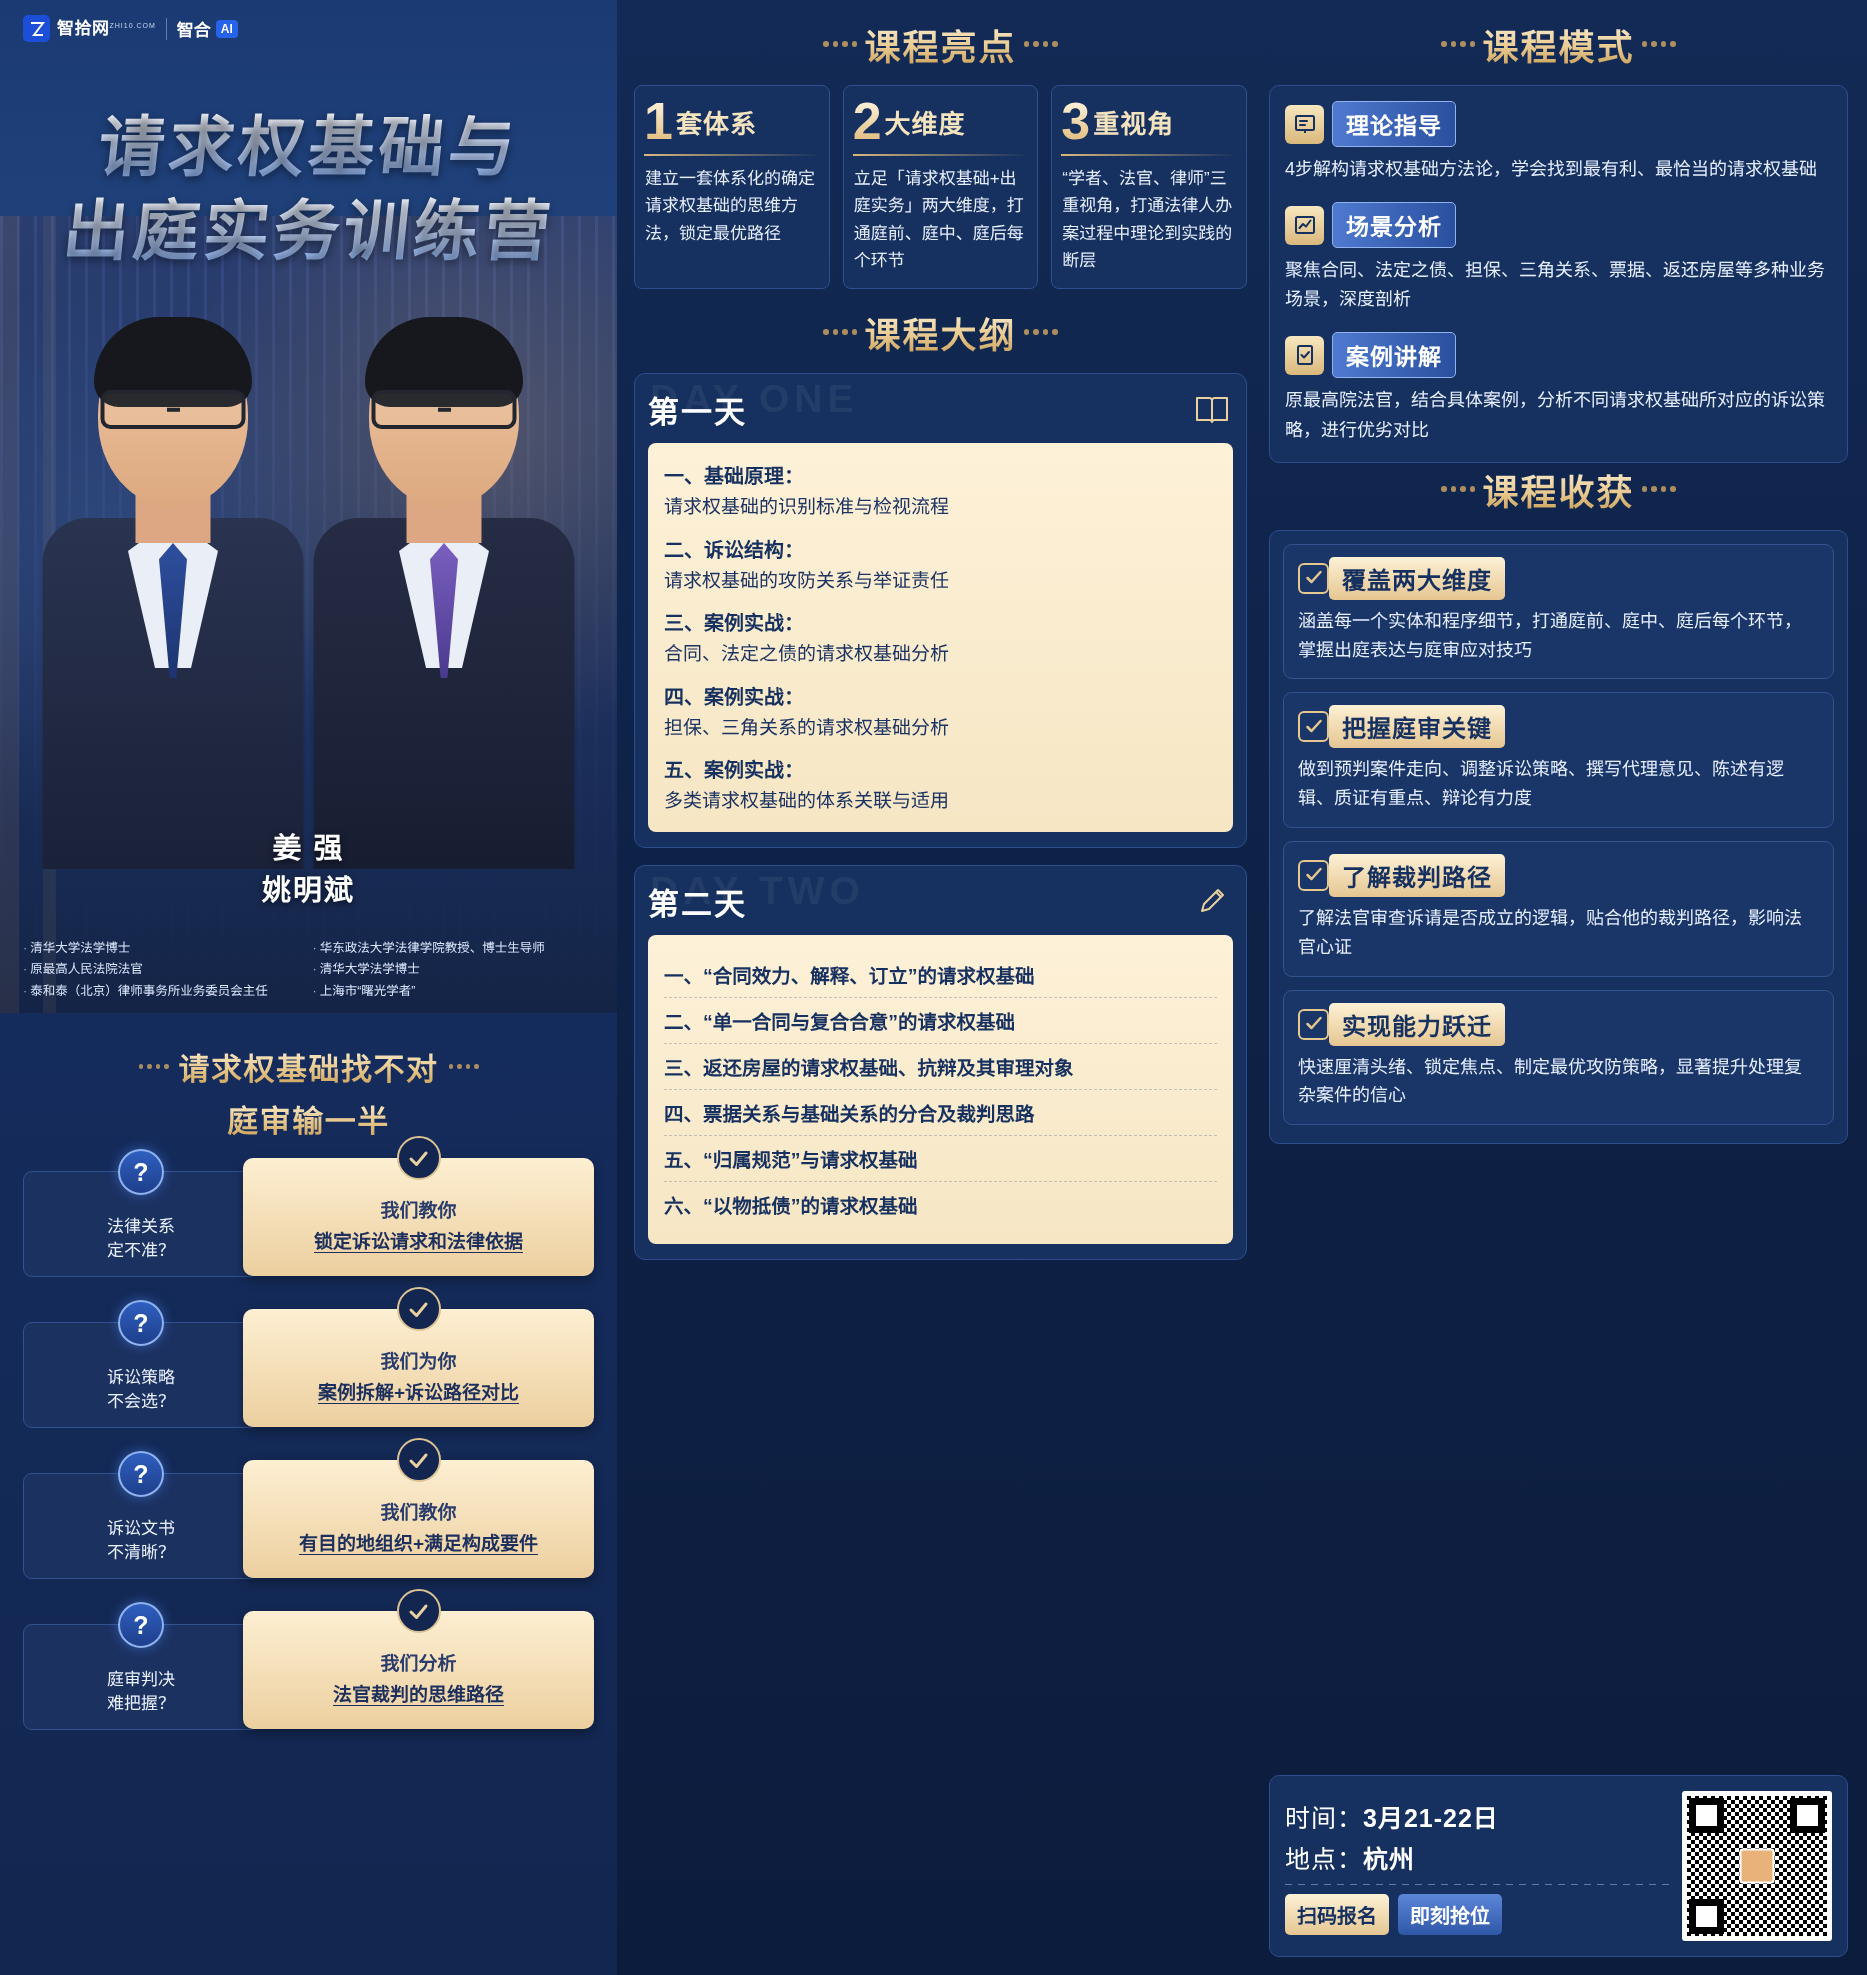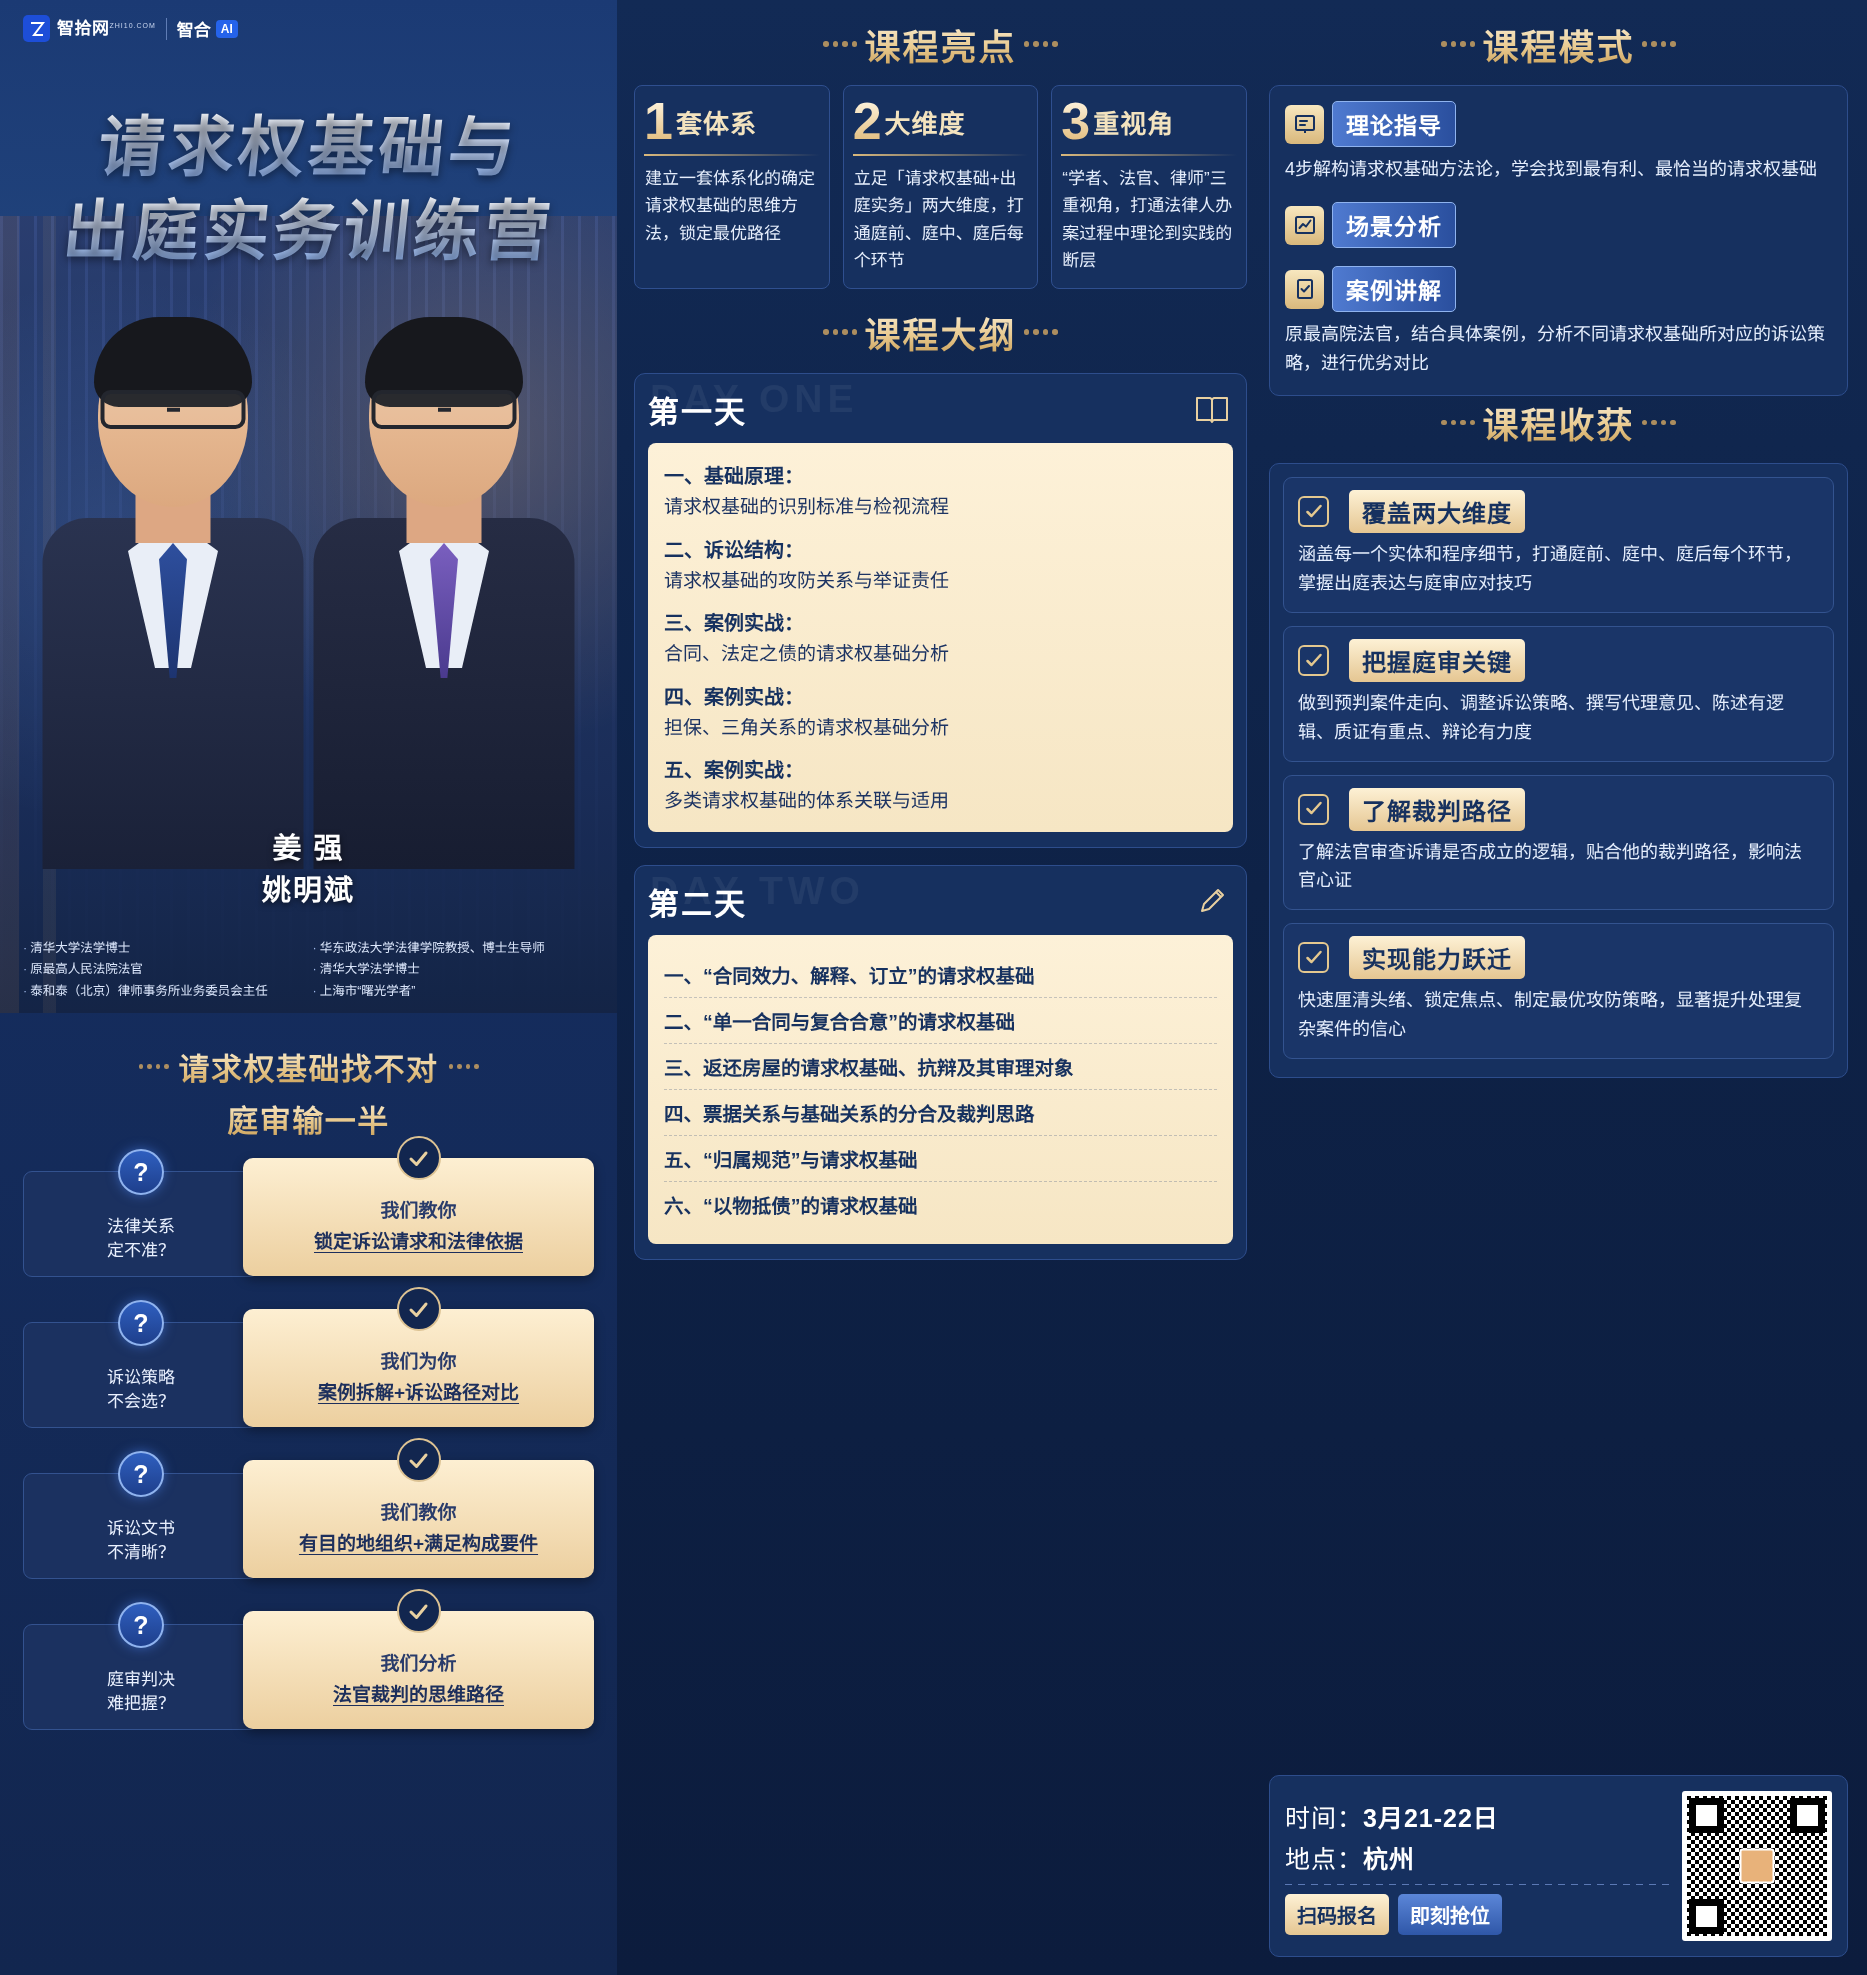--- a/index.html
+++ b/index.html
@@ -267,21 +267,21 @@
     background:linear-gradient(90deg,#4f7ad0,#2a4f9e);
     border:1px solid #8fb3ef; border-radius:5px;
     padding:5px 13px; font-size:23px; font-weight:bold; color:#fff; letter-spacing:1px;
   }
   .mode-p{ font-size:18px; line-height:1.62; color:#e5eefd; }
 
   .gain-item{
     background:#1a3568; border:1px solid #33538f; border-radius:9px;
     padding:12px 14px 14px 14px; margin-bottom:13px;
   }
-  .gain-head{ display:flex; align-items:center; gap:20px; margin-bottom:7px; }
+  .gain-head{ display:flex; align-items:center; gap:0; margin-bottom:7px; }
   .gain-check{
     width:31px;height:31px;border-radius:6px;border:2px solid #e4c88f;
     display:flex;align-items:center;justify-content:center;
   }
   .gain-check svg{ width:20px;height:20px; }
   .gain-lbl{
     background:linear-gradient(180deg,#fdf1d5,#e5c692);
     border-radius:5px; padding:4px 13px;
     font-size:24px; font-weight:bold; color:#16315f; letter-spacing:1px;
   }
@@ -649,20 +649,21 @@
       <div class="mode-item">
         <div class="mode-head">
           <span class="mode-ico">
             <svg viewBox="0 0 48 48">
                 <rect x="6" y="8" width="36" height="32" rx="3" fill="none" stroke="#16315f" stroke-width="4"></rect>
                 <path d="M13 30 l7 -8 l6 5 l9 -12" fill="none" stroke="#16315f" stroke-width="4" stroke-linecap="round" stroke-linejoin="round"></path>
               </svg>
           </span>
           <span class="mode-lbl">场景分析</span>
         </div>
+        <div class="mode-p">聚焦合同、法定之债、担保、三角关系、票据、返还房屋等多种业务场景，深度剖析</div>
       </div>
       <div class="mode-item">
         <div class="mode-head">
           <span class="mode-ico">
             <svg viewBox="0 0 48 48">
                 <rect x="10" y="6" width="28" height="36" rx="3" fill="none" stroke="#16315f" stroke-width="4"></rect>
                 <path d="M17 24 l5 5 l10 -11" fill="none" stroke="#16315f" stroke-width="4" stroke-linecap="round" stroke-linejoin="round"></path>
               </svg>
           </span>
           <span class="mode-lbl">案例讲解</span>

